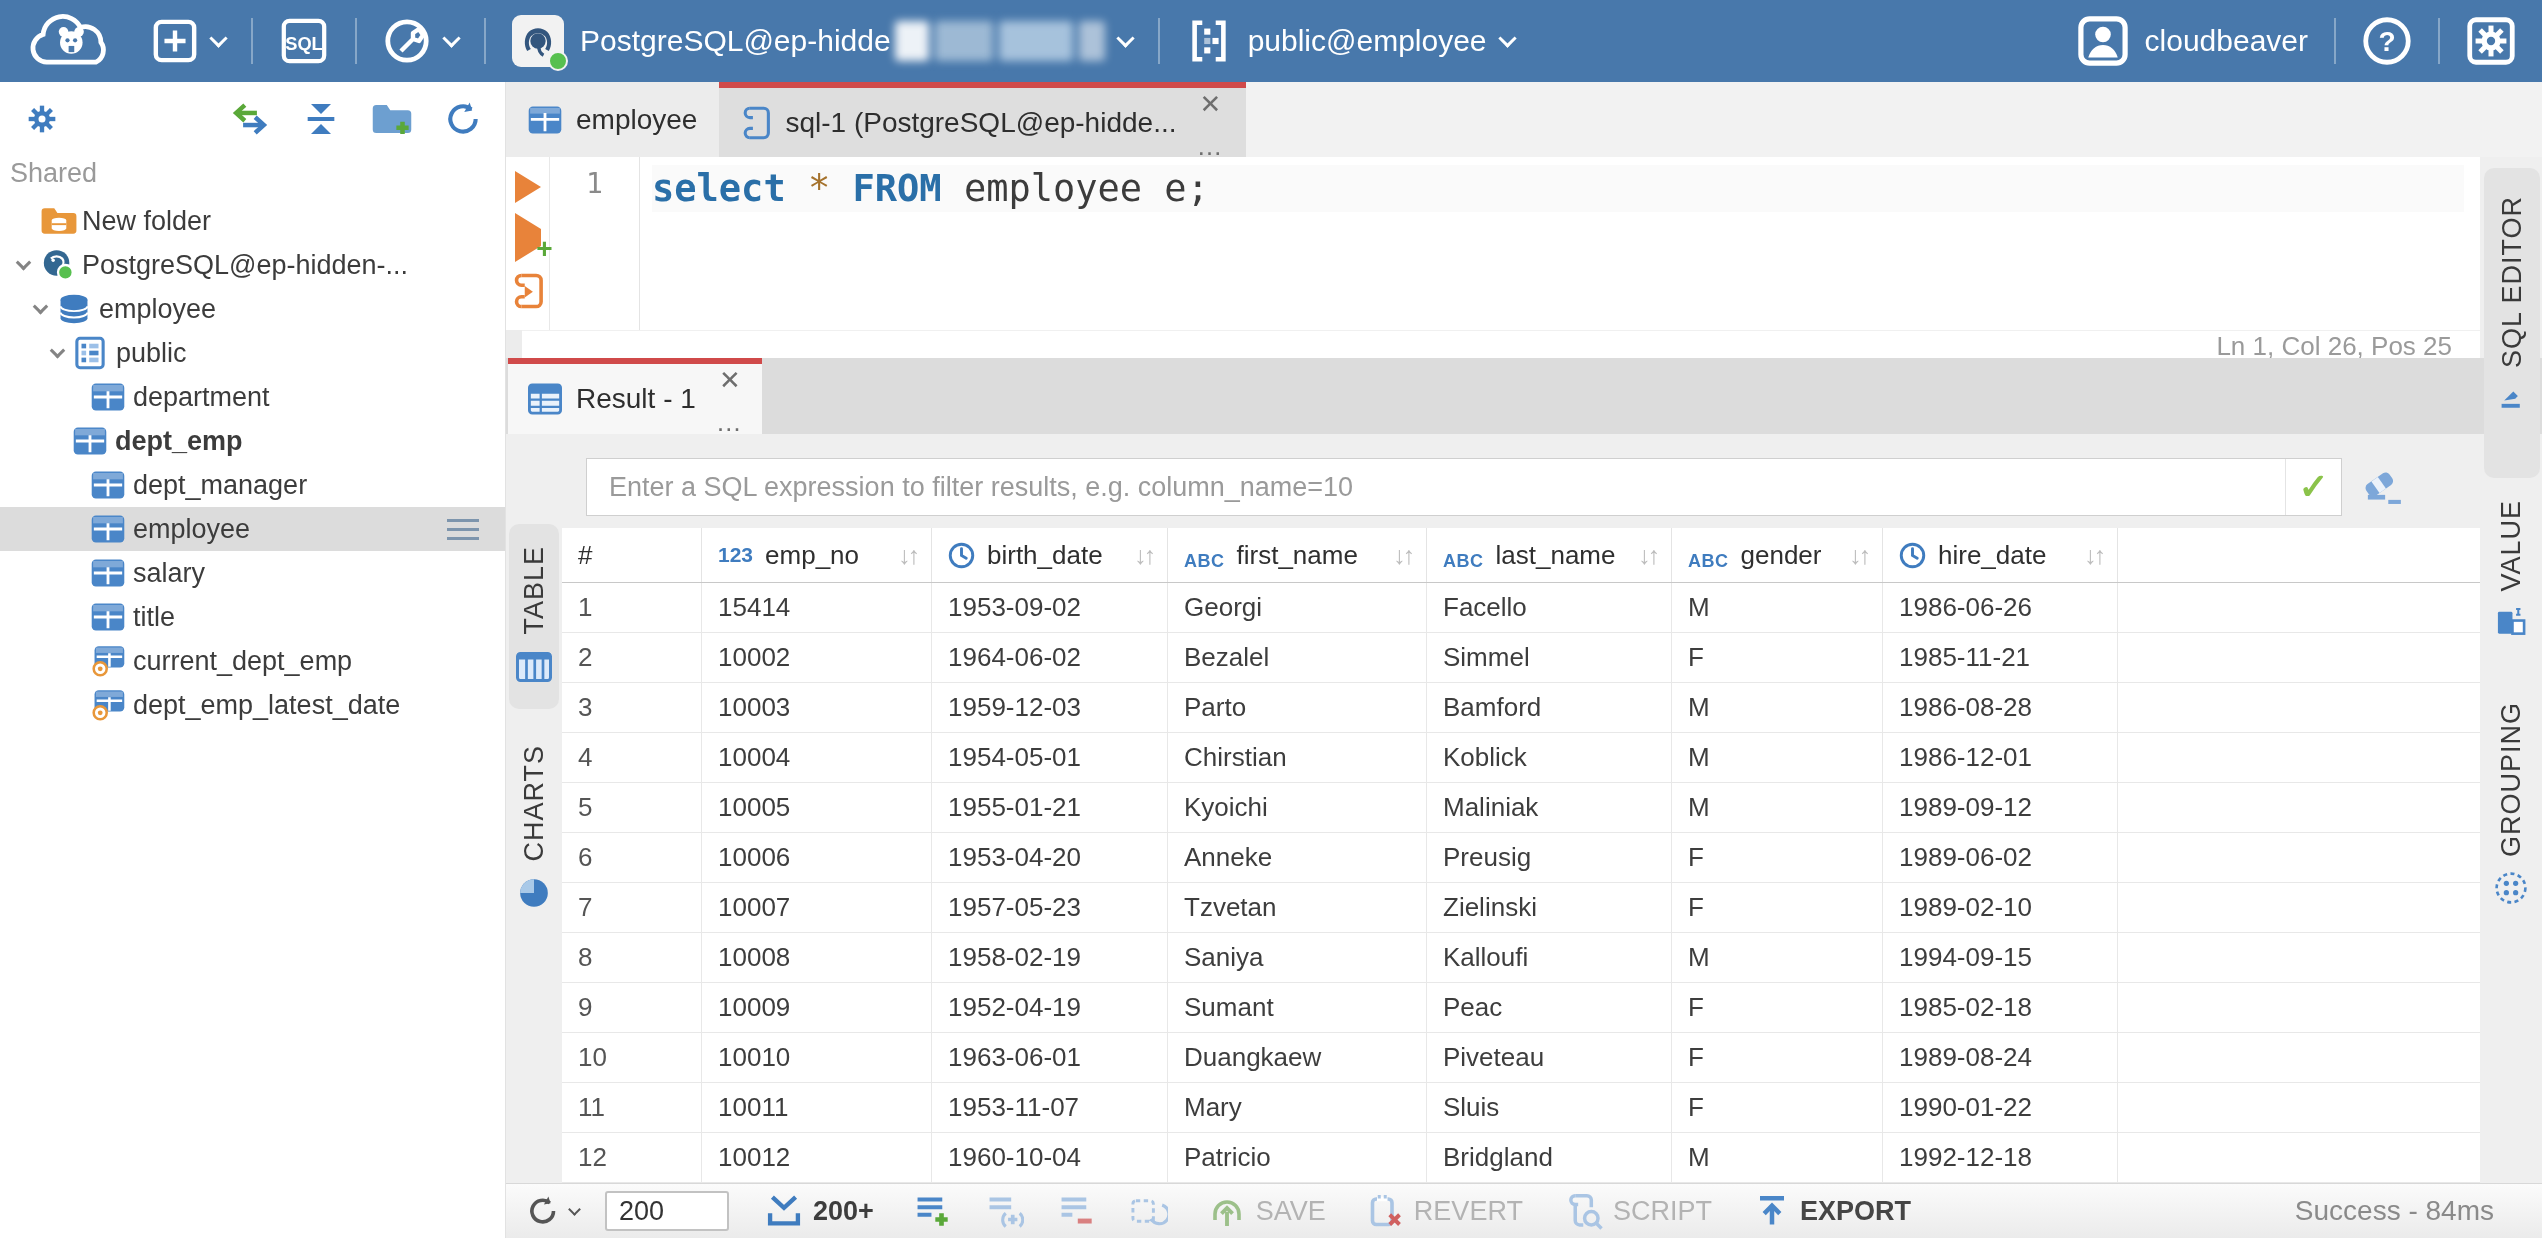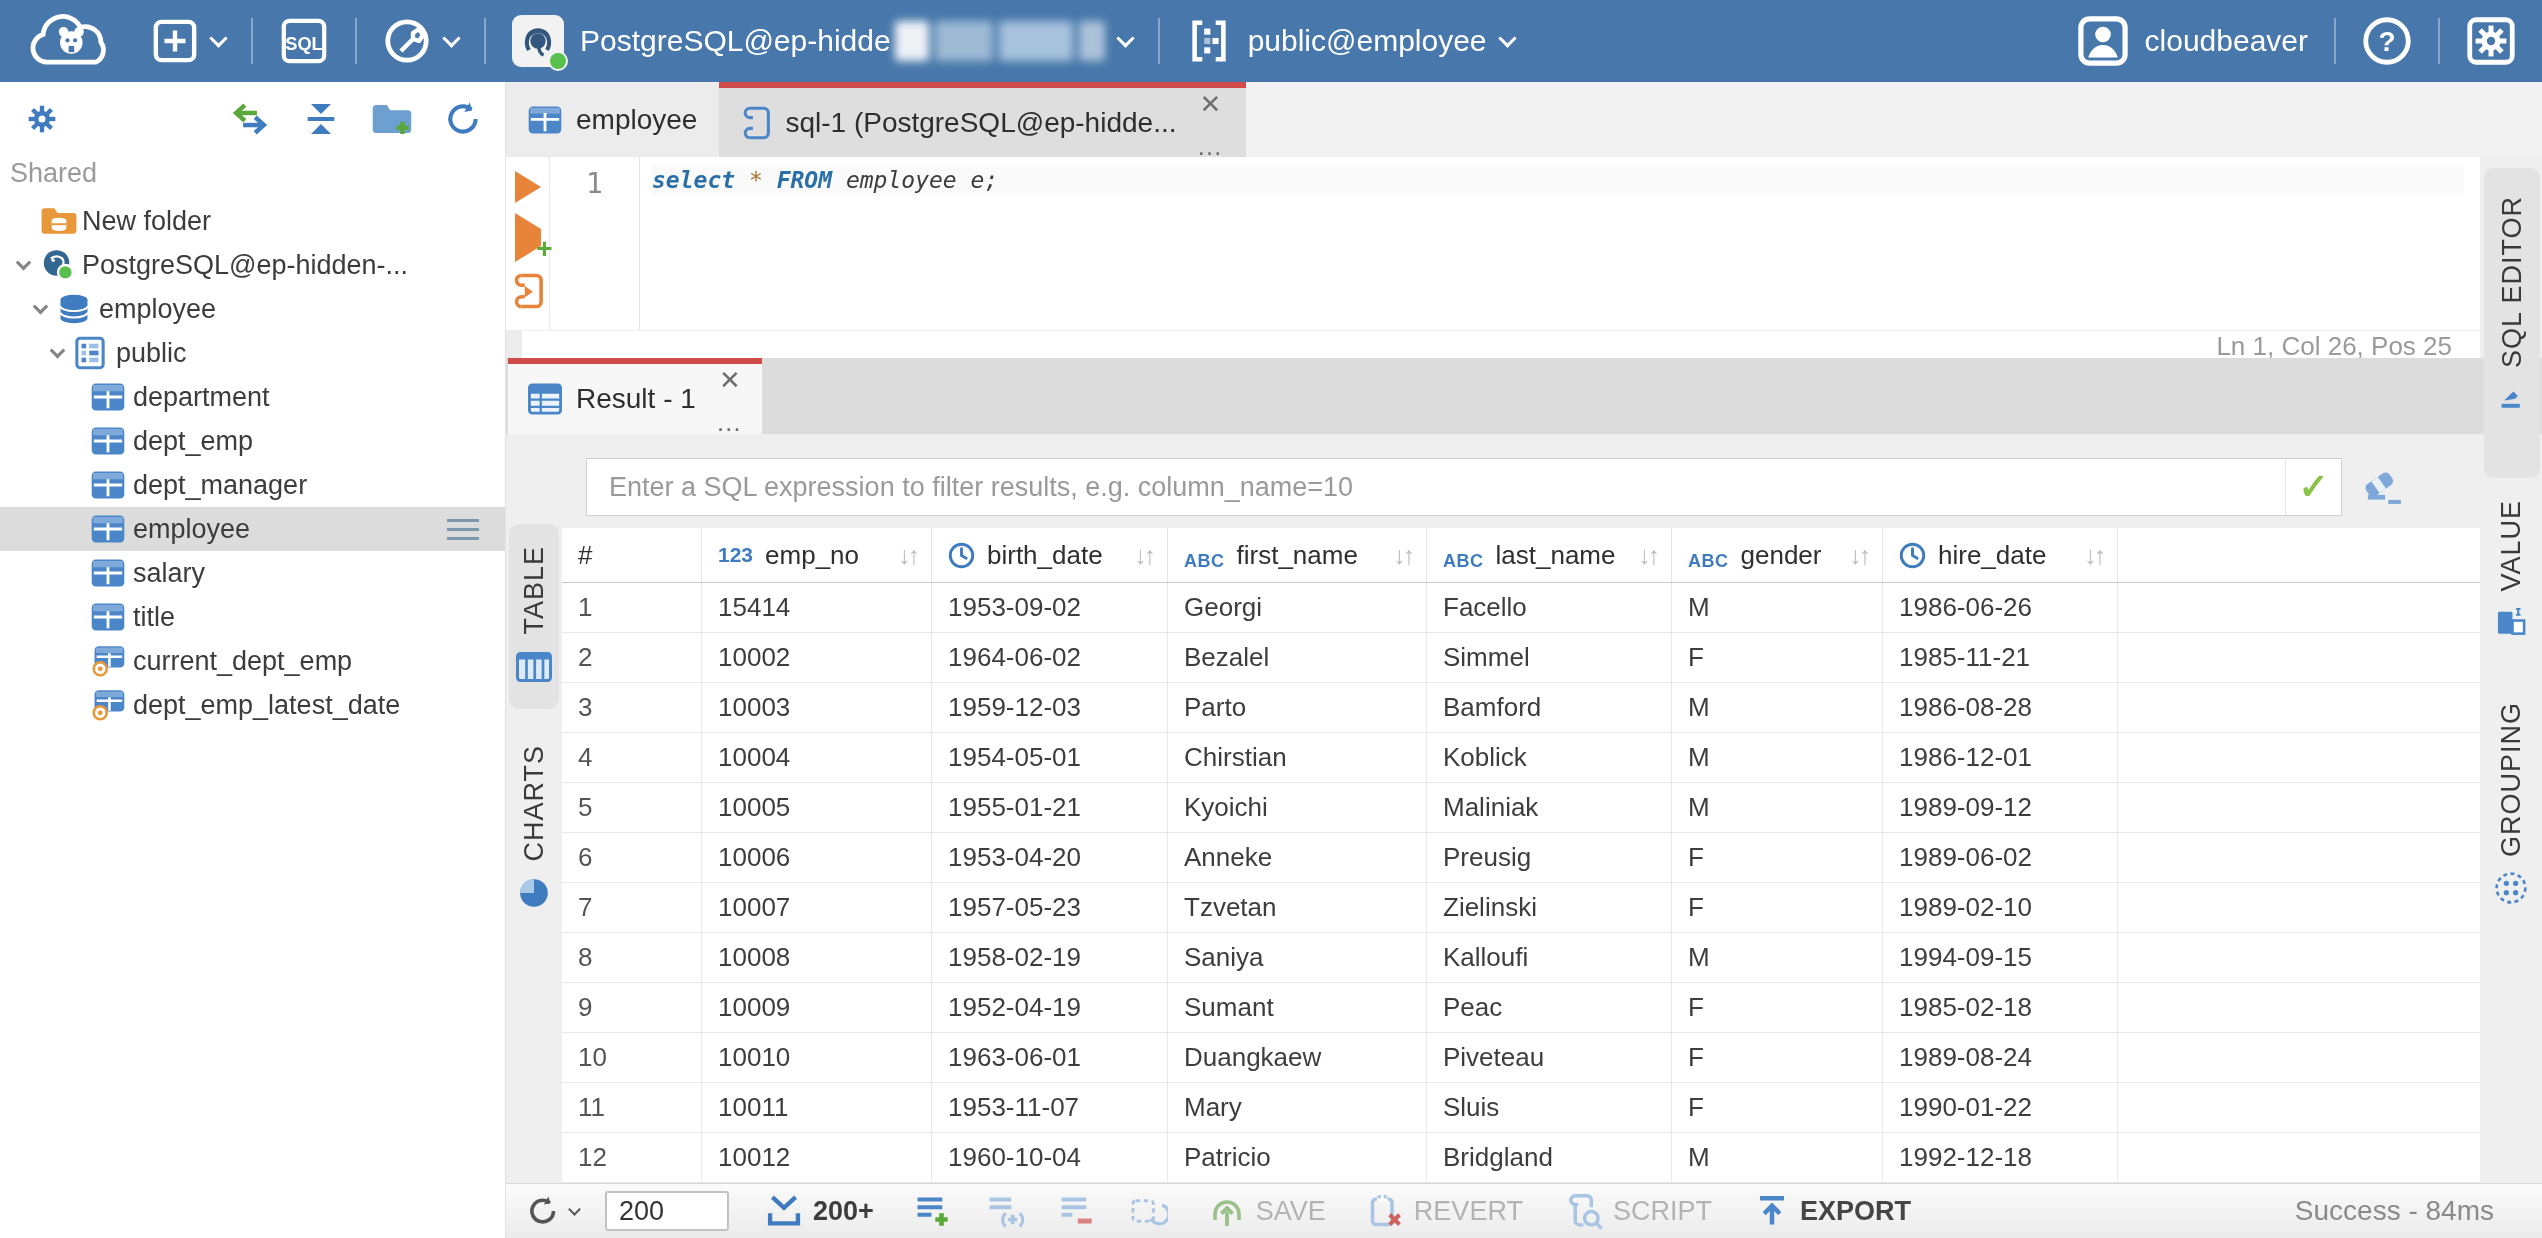--- a/index.html
+++ b/index.html
@@ -51,21 +51,21 @@
   .tab-close { color:#6e6e6e; font-size:26px; line-height:22px; }
   .tab-more { color:#6e6e6e; font-size:26px; line-height:14px; letter-spacing:2px; }
 
   
   .editor { position:absolute; top:75px; left:0; right:62px; height:173px; background:#fff; display:flex; }
   .run-rail { width:44px; flex:none; border-right:1px solid #e8e8e8; display:flex; flex-direction:column; align-items:center; padding-top:14px; gap:26px; }
   .play { width:0; height:0; border-left:26px solid #e8833a; border-top:16px solid transparent; border-bottom:16px solid transparent; }
   .play-plus { position:relative; }
   .play-plus .plus { position:absolute; right:-12px; bottom:-12px; color:#5aa839; font-size:28px; font-weight:bold; line-height:20px; }
   .gutter { width:90px; flex:none; border-right:1px solid #e4e4e4; font-family:"DejaVu Sans Mono",monospace; font-size:28px; color:#8a8a8a; text-align:center; padding-top:10px; }
-  .code { flex:1; font-family:"DejaVu Sans Mono",monospace; font-size:23px; padding:8px 16px 0 12px;font-style:italic; }
+  .code { flex:1; font-family:"DejaVu Sans Mono",monospace; font-size:37px; padding:8px 16px 0 12px; }
   .code-line { background:#fafafa; padding:2px 0; white-space:pre; }
   .kw { color:#2a6fa8; font-weight:bold; }
   .star { color:#a5722c; }
   .editor-status { position:absolute; top:248px; left:16px; right:62px; height:28px; background:#fff; border-top:1px solid #f0f0f0; font-size:26px; color:#9a9a9a; text-align:right; padding-right:28px; }
 
   
   .rail-bg { position:absolute; top:75px; right:0; width:62px; height:277px; background:#efefef; }
   .vtab { display:flex; flex-direction:column; align-items:center; }
   .vlabel { writing-mode:vertical-rl; transform:rotate(180deg); font-size:27px; color:#3a3a3a; letter-spacing:1px; white-space:nowrap; }
   .sqled-tab { position:absolute; top:86px; right:2px; width:56px; height:310px; background:#e3e3e3; border-radius:10px; z-index:6; display:flex; flex-direction:column; align-items:center; justify-content:flex-start; padding-top:28px; gap:18px; }
@@ -334,21 +334,21 @@
         <span class="tw"></span>
         <span class="ticon">
           <svg width="34" height="30" viewBox="0 0 24 20">
             <rect x="0.5" y="0.5" width="23" height="19" rx="3" fill="#4a86c8"></rect>
             <rect x="1.5" y="1.5" width="21" height="4.5" fill="#7fa9d8"></rect>
             <path d="M2 10h20M12 6v12" stroke="#fff" stroke-width="2"></path>
           </svg>
         </span>
         <span class="tlabel">department</span>
       </div>
-      <div class="tree-row" style="padding-left: 57px;">
+      <div class="tree-row" style="padding-left: 39px; font-weight: bold;">
         <span class="tw"></span>
         <span class="ticon">
           <svg width="34" height="30" viewBox="0 0 24 20">
             <rect x="0.5" y="0.5" width="23" height="19" rx="3" fill="#4a86c8"></rect>
             <rect x="1.5" y="1.5" width="21" height="4.5" fill="#7fa9d8"></rect>
             <path d="M2 10h20M12 6v12" stroke="#fff" stroke-width="2"></path>
           </svg>
         </span>
         <span class="tlabel">dept_emp</span>
       </div>

